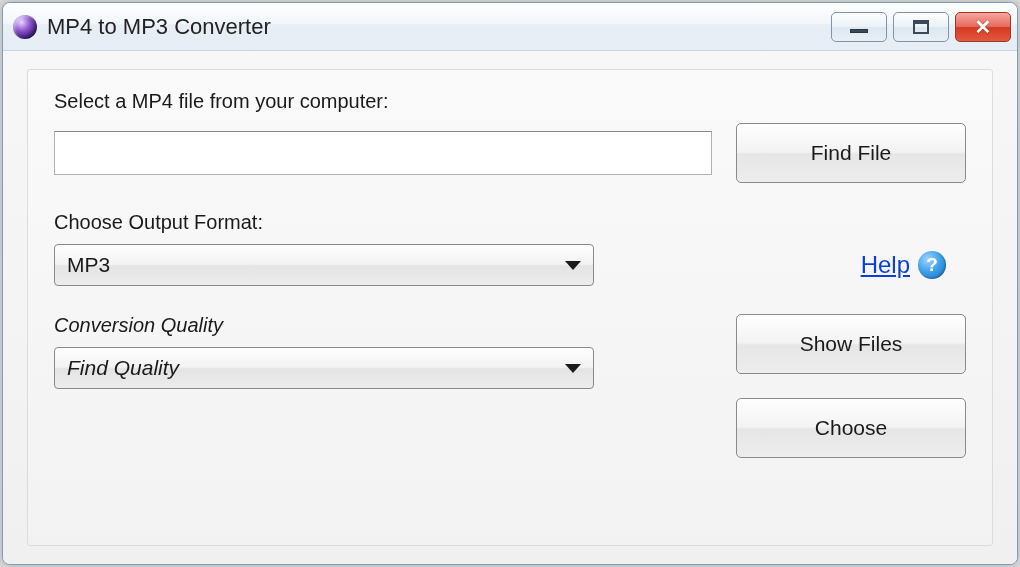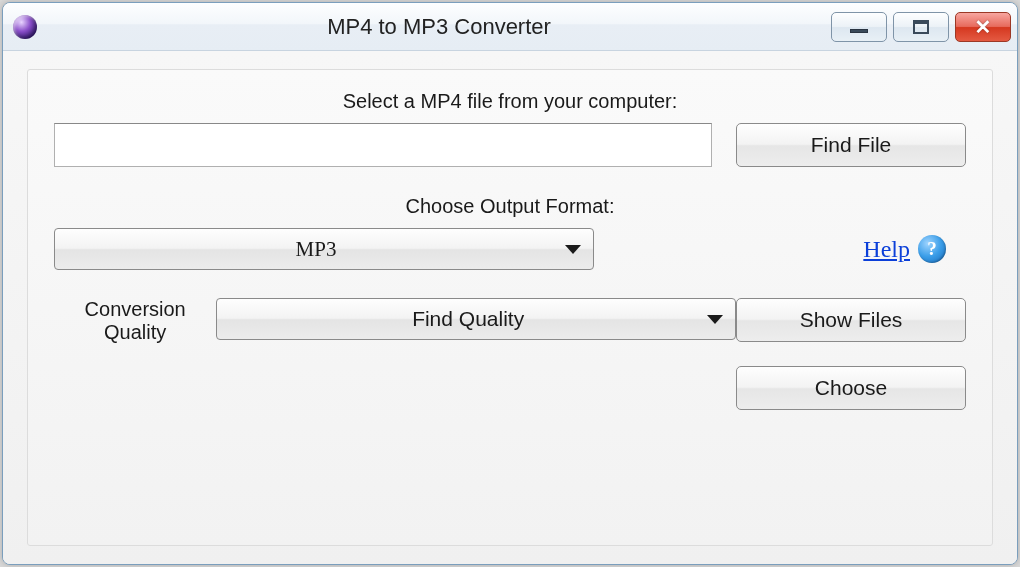--- a/index.html
+++ b/index.html
@@ -1,19 +1,18 @@
 <!DOCTYPE html>
 <html><head>
   <meta charset="utf-8">
   <style>
     * {
       box-sizing: border-box;
       margin: 0;
       padding: 0;
-      text-align: center;
     }
     body {
       font-family: "Segoe UI", Tahoma, sans-serif;
       background: #d8d8d8;
       width: 1020px;
       height: 567px;
       display: flex;
       align-items: flex-start;
       justify-content: flex-start;
     }
@@ -114,21 +113,21 @@
       height: 44px;
       border: 1px solid #b0b0b0;
       border-top-color: #888;
       background: #ffffff;
       font-size: 20px;
       padding: 0 10px;
       outline: none;
     }
     .btn {
       width: 230px;
-      height: 44px;
+      height: 60px;
       border: 1px solid #8a8a8a;
       border-radius: 5px;
       background: linear-gradient(to bottom, #fefefe 0%, #f3f3f3 48%, #e6e6e6 52%, #ededed 100%);
       font-size: 21px;
       color: #1a1a1a;
       cursor: pointer;
       font-family: inherit;
     }
     .section {
       margin-top: 28px;
@@ -153,21 +152,20 @@
     .dropdown-arrow {
       width: 0;
       height: 0;
       border-left: 8px solid transparent;
       border-right: 8px solid transparent;
       border-top: 9px solid #1a1a1a;
     }
     .format-row {
       display: flex;
       align-items: center;
-      font-family: Liberation Serif, serif;
     }
     .help-area {
       margin-left: auto;
       margin-right: 20px;
       display: flex;
       align-items: center;
       gap: 8px;
     }
     .help-link {
       color: #0b3fd9;
@@ -193,21 +191,22 @@
       display: flex;
       flex-direction: column;
       gap: 24px;
     }
     .quality-row {
       display: flex;
       align-items: flex-start;
     }
     .quality-left {
       display: flex;
-      flex-direction: row;
+      flex-direction: column;
+      font-style: italic;
     }
   </style>
 </head>
 <body>
 
 <div class="window">
   <div class="titlebar">
     <div class="app-icon"></div>
     <div class="title-text">MP4 to MP3 Converter</div>
     <div class="window-controls">

